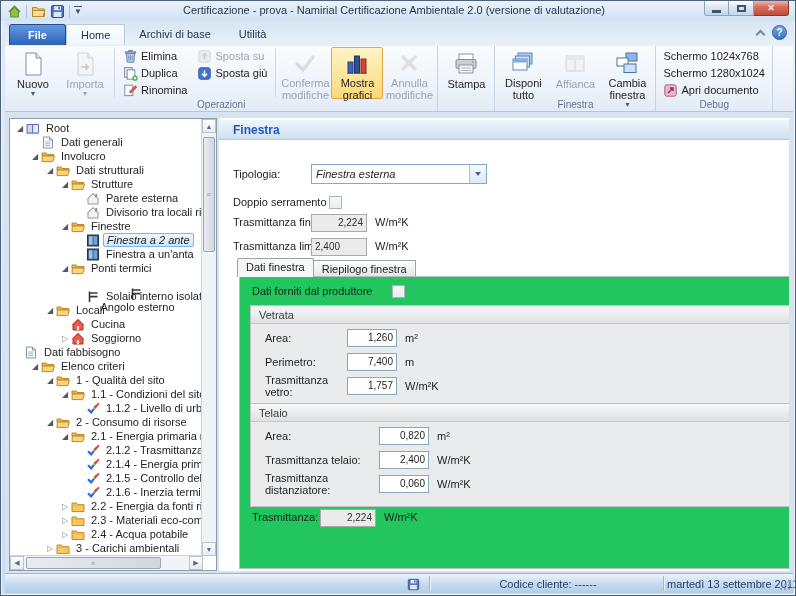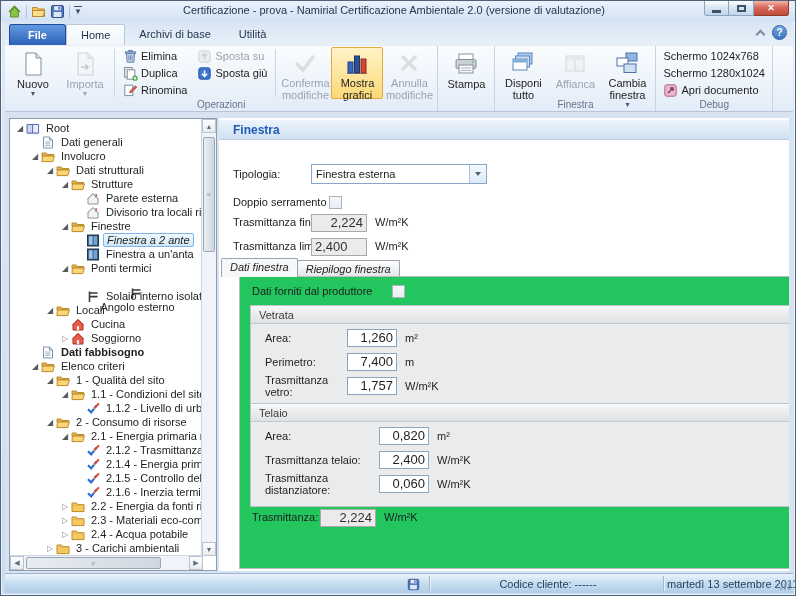--- a/index.html
+++ b/index.html
@@ -77,32 +77,32 @@
     display:flex;align-items:center;justify-content:center;font-size:7px;color:#5d6b7a;}
   .thumb{position:absolute;background:linear-gradient(90deg,#e9edf2,#cfd7e0);border:1px solid #98a6b5;border-radius:2px;
     display:flex;align-items:center;justify-content:center;color:#8a96a4;font-size:7px;letter-spacing:1px;}
   
   .form-panel{position:absolute;left:218px;top:117px;width:570px;height:453px;background:#fff;overflow:hidden;}
   .form-header{position:absolute;left:0;top:2px;width:570px;height:20px;
     background:linear-gradient(180deg,#eef5fc,#cfe0f2);border-bottom:1px solid #b7cce4;
     color:#1f5bb5;font-weight:bold;font-size:12px;line-height:20px;padding-left:14px;}
   .f-abs{position:absolute;line-height:20px;}
   .combo{position:absolute;height:20px;background:#fff;border:1px solid #86a7c8;display:flex;}
-  .combo-text{flex:1;line-height:18px;padding-left:4px;overflow:hidden;white-space:nowrap;}
+  .combo-text{flex:1;line-height:18px;padding-left:4px;overflow:hidden;white-space:nowrap;font-style:italic;}
   .combo-btn{width:17px;border-left:1px solid #a9c0d8;background:linear-gradient(180deg,#f4f9fd,#dcEAF6);
     background:linear-gradient(180deg,#f4f9fd,#dceaf6);display:flex;align-items:center;justify-content:center;}
   .tri{width:0;height:0;border-left:3.5px solid transparent;border-right:3.5px solid transparent;border-top:4px solid #4f6378;}
   .checkbox{position:absolute;width:13px;height:13px;border:1px solid #a8b4c0;background:linear-gradient(180deg,#f6f8fa,#e9edf1);}
-  .fbox{height:18px;line-height:16px;border:1px solid #8aa5c0;background:#fff;padding:0 3px;font-size:13px;}
+  .fbox{height:18px;line-height:16px;border:1px solid #8aa5c0;background:#fff;padding:0 3px;font-size:10px;}
   .fbox.abs{position:absolute;}
   .fbox.ro{background:#ebebeb;border-color:#a9a9a9;color:#333;}
   .fbox.right{text-align:right;}
   .funit{color:#1e1e1e;}
   
-  .ftabs{position:absolute;left:2px;top:140px;display:flex;align-items:flex-end;height:19px;font-style:italic;}
+  .ftabs{position:absolute;left:18px;top:140px;display:flex;align-items:flex-end;height:19px;}
   .ftab{padding:2px 8px;border:1px solid #9aa4ae;background:linear-gradient(180deg,#fdfdfd,#e4e7ea);
     border-left:none;height:17px;}
   .ftab:first-child{border-left:1px solid #9aa4ae;}
   .ftab.active{background:#f6f7f8;height:19px;border-bottom:none;border-radius:2px 2px 0 0;position:relative;z-index:2;}
   .tab-content{position:absolute;left:20px;top:158px;width:564px;height:293px;background:#22c55e;
     border:1px solid #b9bdc2;}
   .fgroup{position:absolute;left:10px;width:548px;height:104px;background:#e9ebed;border:1px solid #bfc3c7;}
   .fg-header{height:18px;line-height:18px;padding-left:8px;color:#3c3c3c;
     background:linear-gradient(180deg,#f7f8f9,#dee0e2);border-bottom:1px solid #c6c9cc;}
   .fg-body{padding:5px 0 0 14px;}
@@ -532,21 +532,21 @@
           <span class="texp closed">▷</span>
           <span class="ticon">
             <svg width="14" height="13" viewBox="0 0 14 13" xmlns="http://www.w3.org/2000/svg">
               <path d="M2 6.6 L7 1.8 L12 6.6 V12 H2 Z" fill="#e85c4e" stroke="#a33527"></path>
               <path d="M1 7.2 L7 1.2 L13 7.2" fill="none" stroke="#c9503e"></path>
               <rect x="5.9" y="8.2" width="2.2" height="3.8" fill="#ffe9e4"></rect>
             </svg>
           </span>
           <span class="tlabel">Soggiorno</span>
         </div>
-        <div class="trow" style="padding-left: 18px; font-weight: bold;">
+        <div class="trow" style="padding-left: 1px;">
           <span class="texp"></span>
           <span class="ticon">
             <svg width="14" height="13" viewBox="0 0 14 13" xmlns="http://www.w3.org/2000/svg">
               <path d="M2.5 1 h6 l3 3 V12 H2.5 Z" fill="#fff" stroke="#8094a8"></path>
               <path d="M8.5 1 V4 H11.5" fill="none" stroke="#8094a8"></path>
               <path d="M4.2 6 h5.2 M4.2 7.8 h5.2 M4.2 9.6 h5.2" stroke="#9db4d4"></path>
             </svg>
           </span>
           <span class="tlabel">Dati fabbisogno</span>
         </div>

